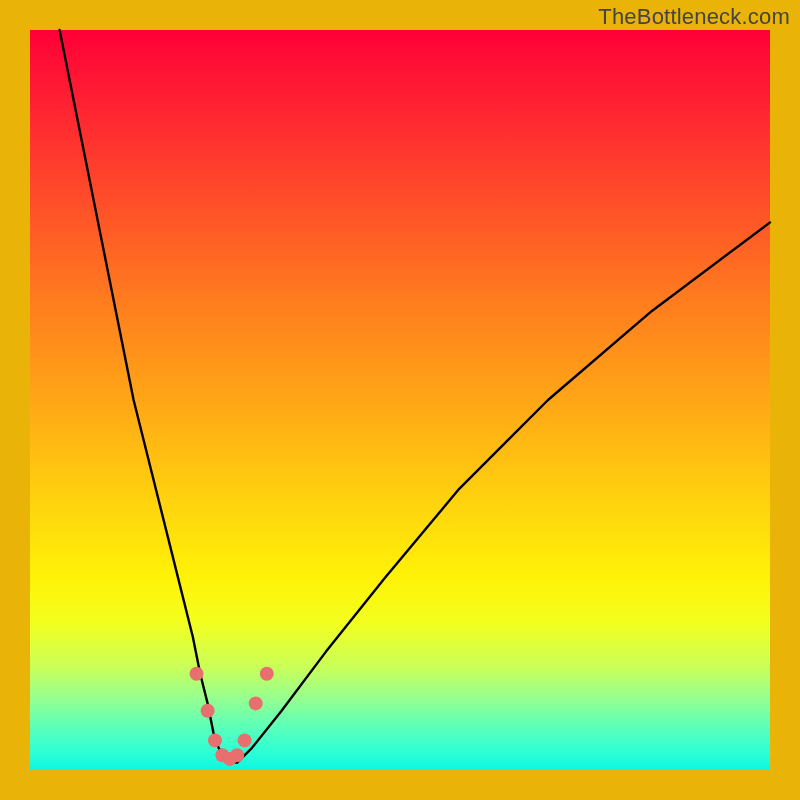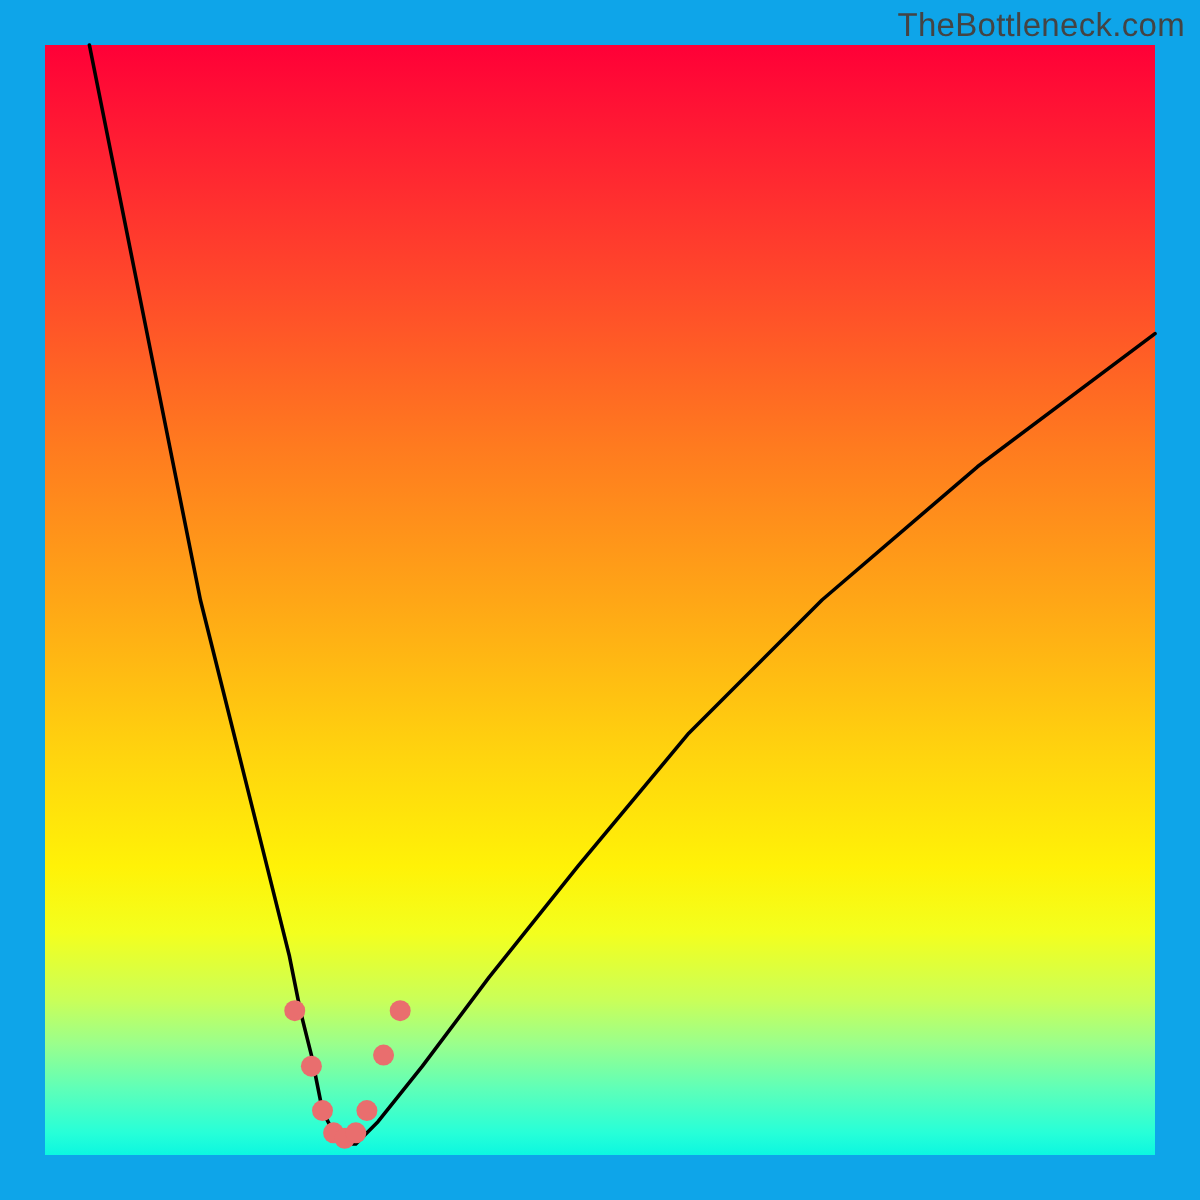--- a/index.html
+++ b/index.html
@@ -8,21 +8,21 @@
     width: 800px;
     height: 800px;
     background: #000000;
     font-family: Arial, Helvetica, sans-serif;
     overflow: hidden;
   }
   .frame {
     position: relative;
     width: 800px;
     height: 800px;
-    background: #0ea5e9;
+    background: #eab308;
   }
   .watermark {
     position: absolute;
     top: 4px;
     right: 10px;
     color: #444;
     font-size: 22px;
     font-weight: 500;
     letter-spacing: 0.2px;
     z-index: 5;

